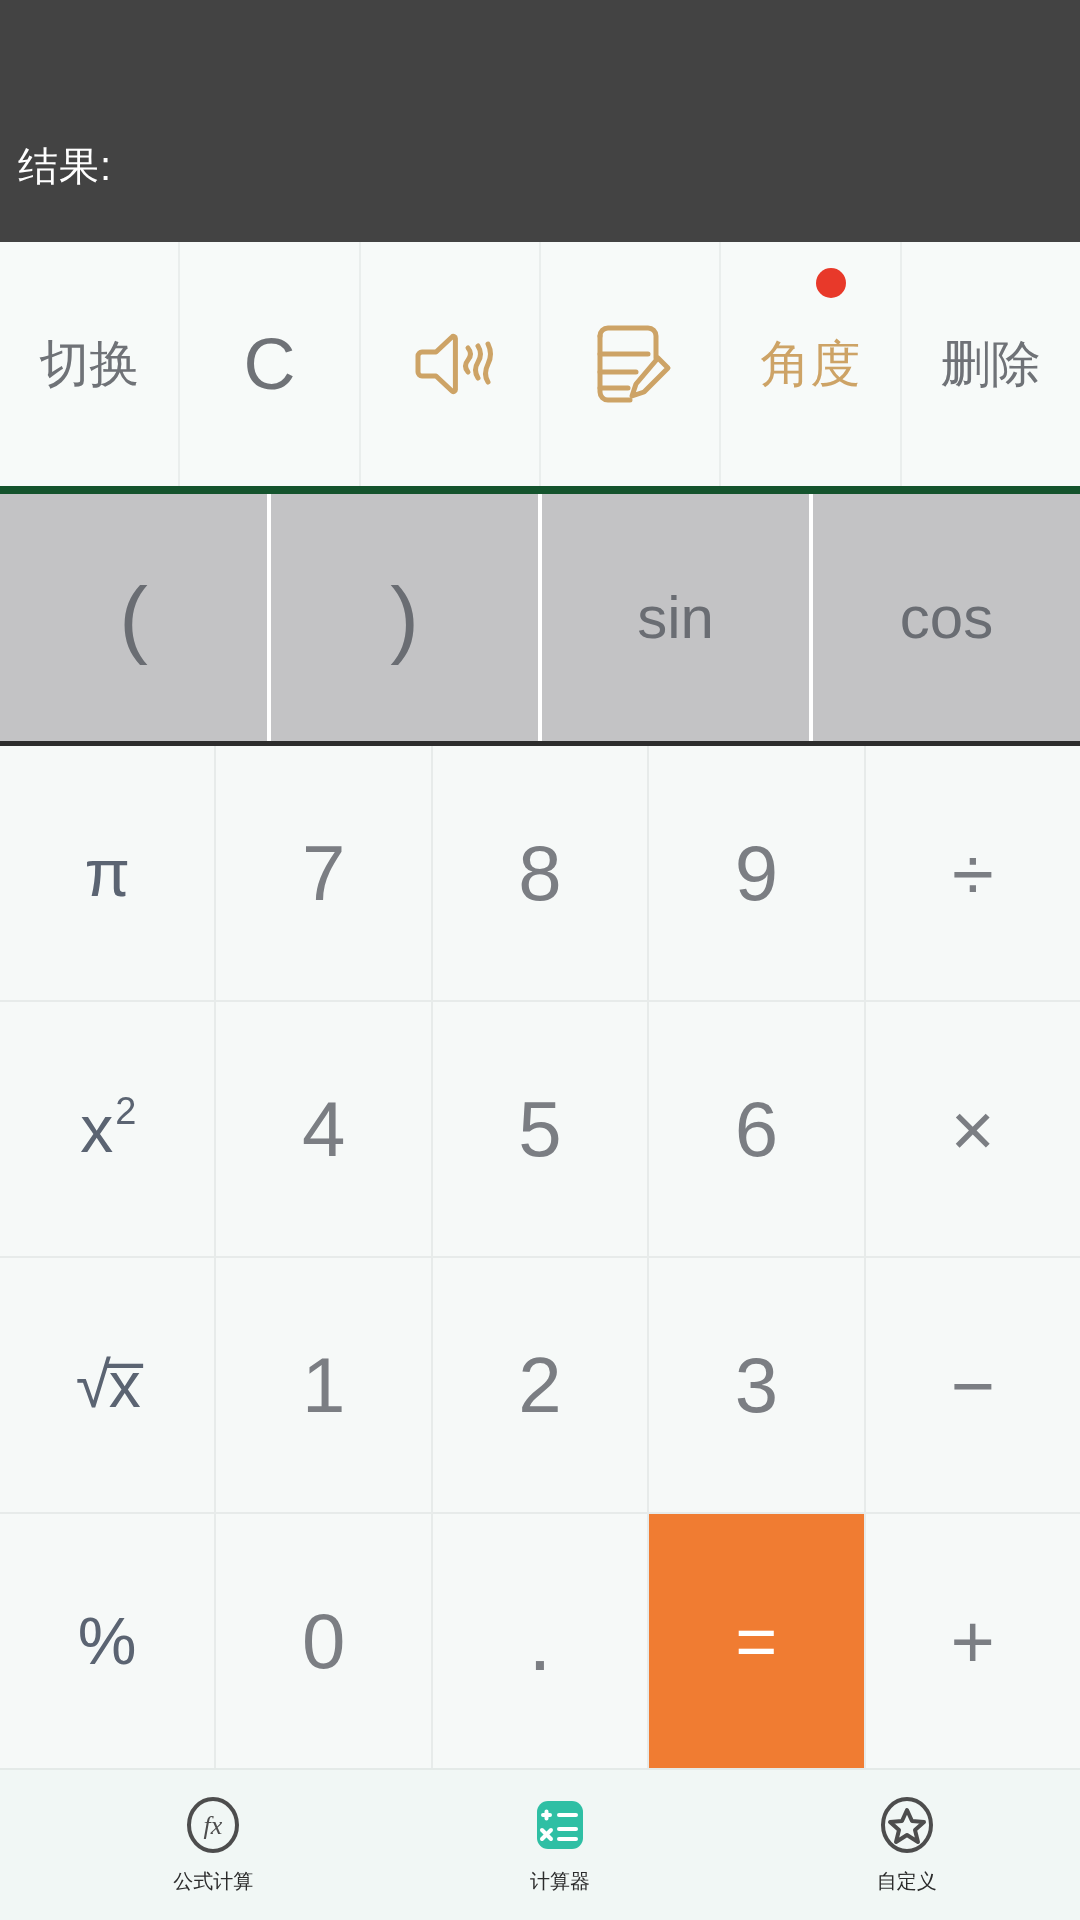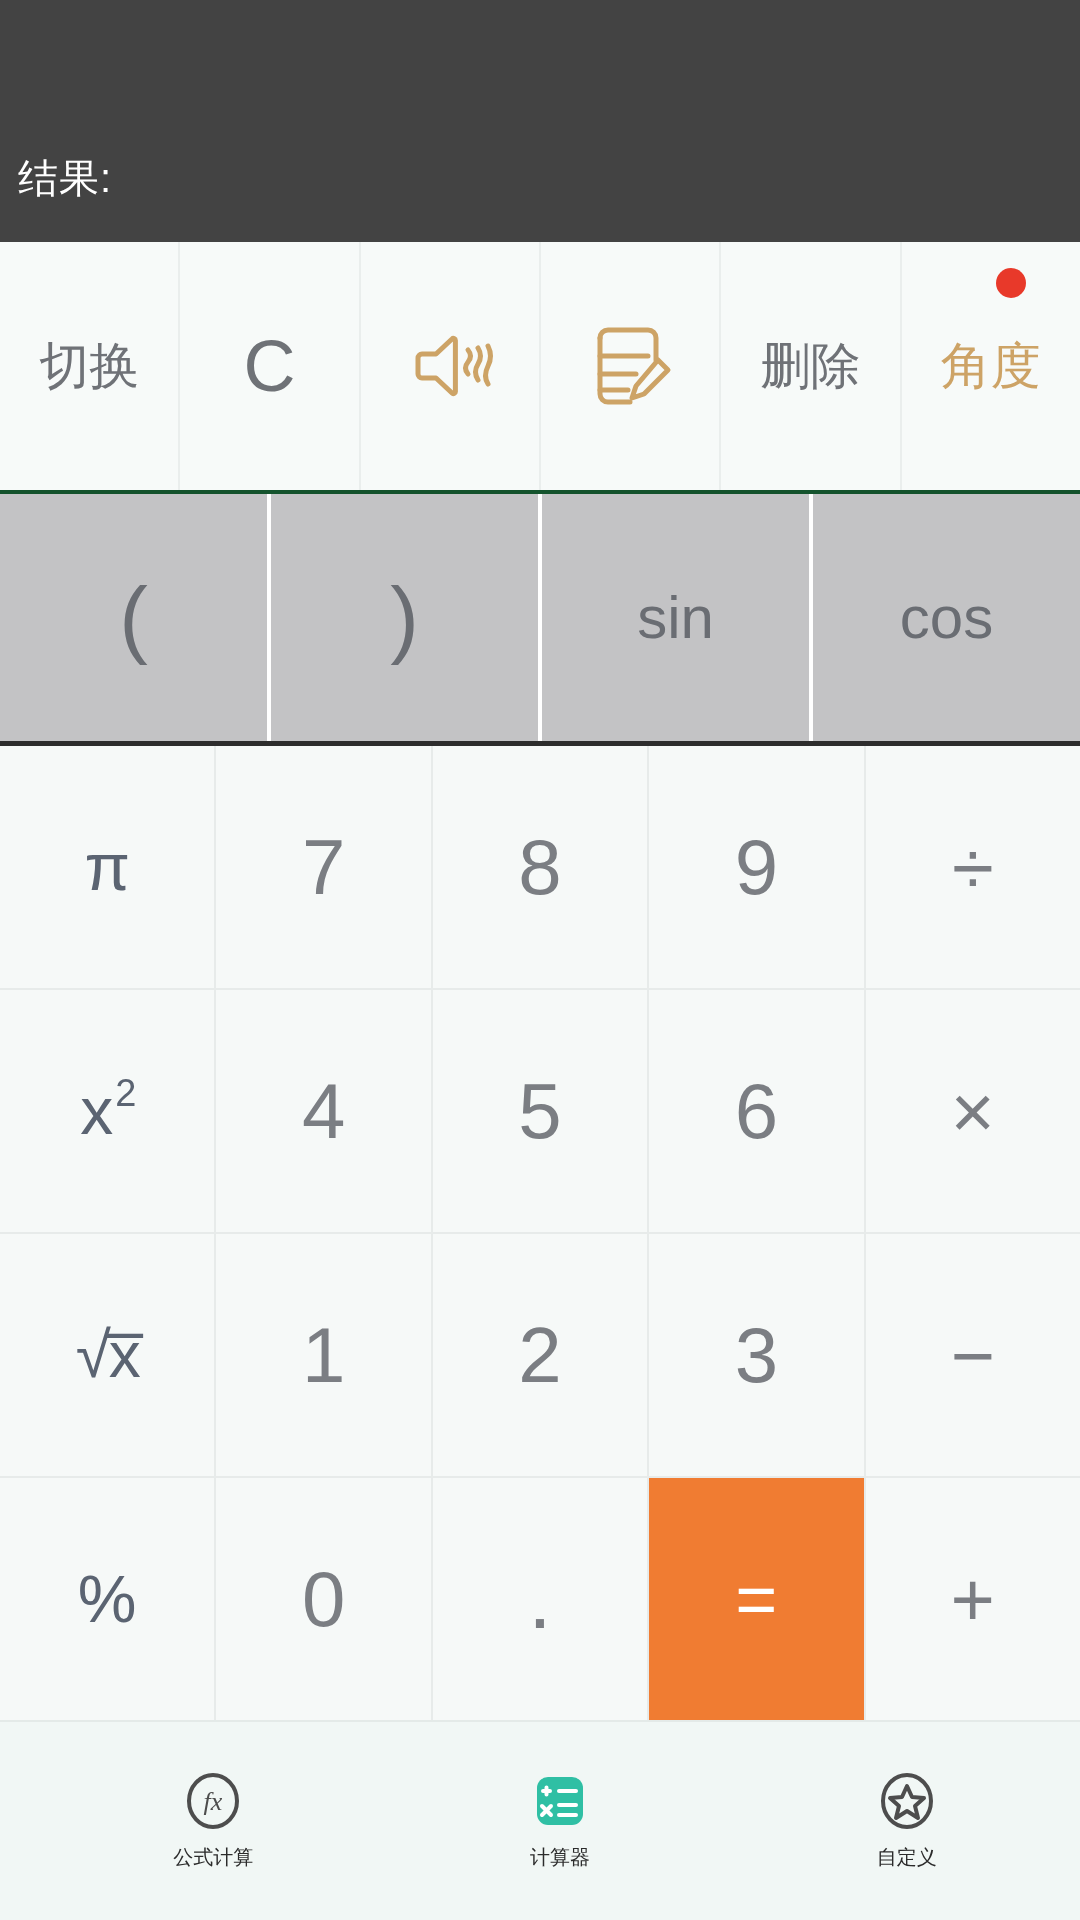--- a/index.html
+++ b/index.html
@@ -13,39 +13,39 @@
 
   
   .display {
     background:#434343;
     height:242px;
     position:relative;
     flex:0 0 auto;
   }
   .display-result {
     position:absolute;
-    left:18px; bottom:36px;
+    left:18px; bottom:48px;
     color:#ffffff;
     font-size:40px;
     letter-spacing:1px;
   }
   .display-expr {
     position:absolute;
     right:22px; top:28px;
     color:#d8d8d8;
     font-size:36px;
   }
 
   
   .toolbar {
     flex:0 0 auto;
     height:252px;
     display:flex;
     background:#737373;
-    border-bottom:4px solid #14532d;
+    border-bottom:8px solid #14532d;
   }
   .tool {
     flex:1 1 0;
     position:relative;
     display:flex;
     align-items:center;
     justify-content:center;
     border-right:2px solid #eaeeed;
     background:#f7faf9;
   }
@@ -111,21 +111,21 @@
     position:relative;
     top:-18px;
     left:2px;
   }
   .key .radical { font-size:64px; letter-spacing:-2px; }
   .key.dot { font-size:84px; }
 
   
   .bottomnav {
     flex:0 0 auto;
-    height:200px;
+    height:152px;
     display:flex;
     background:#f1f7f5;
     border-top:2px solid #e4eae8;
     padding-left:40px;
   }
   .nav-item {
     flex:1 1 0;
     display:flex;
     flex-direction:column;
     align-items:center;
@@ -175,26 +175,26 @@
           <path d="M14 16 v56 a8 8 0 0 0 8 8 h22" fill="none" stroke="#cda366" stroke-width="5" stroke-linecap="round"></path>
           <line x1="14" y1="34" x2="62" y2="34" stroke="#cda366" stroke-width="5" stroke-linecap="round"></line>
           <line x1="14" y1="52" x2="50" y2="52" stroke="#cda366" stroke-width="5" stroke-linecap="round"></line>
           <line x1="14" y1="68" x2="42" y2="68" stroke="#cda366" stroke-width="5" stroke-linecap="round"></line>
           <path d="M72 38 L82 48 L58 72 L46 76 L50 64 Z" fill="none" stroke="#cda366" stroke-width="5" stroke-linejoin="round"></path>
         </svg>
       </span>
     </div>
 
     <div class="tool">
-      <span class="tool-label cn">删除</span>
-    </div>
-
-    <div class="tool">
       <span class="badge-dot"></span>
       <span class="tool-label cn gold">角度</span>
+    </div>
+
+    <div class="tool">
+      <span class="tool-label cn">删除</span>
     </div>
   </div>
 
   <div class="funcrow">
     <div class="fkey paren">(</div>
     <div class="fkey paren">)</div>
     <div class="fkey">sin</div>
     <div class="fkey">cos</div>
   </div>
 

